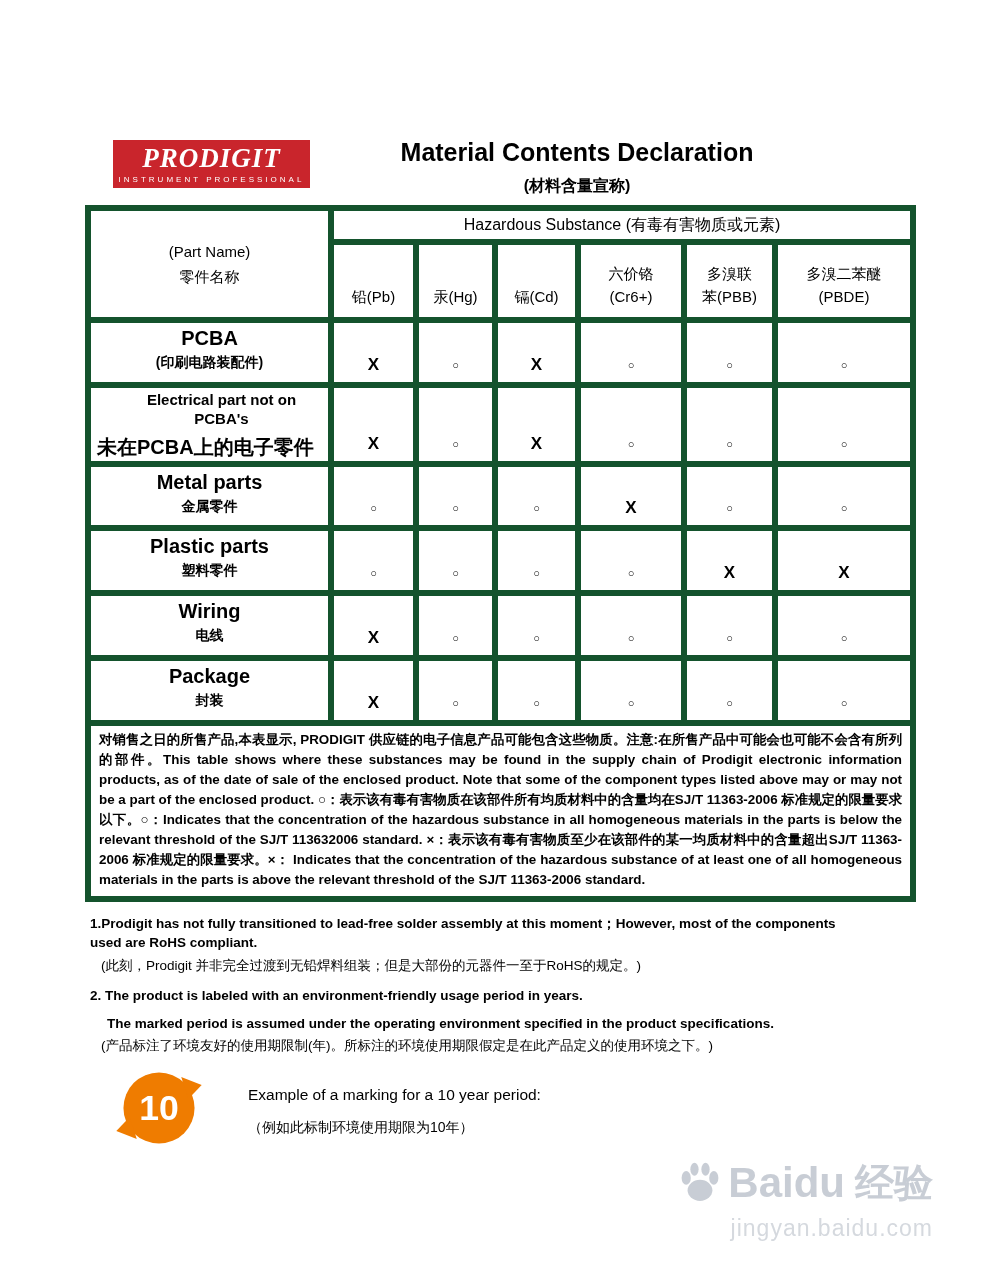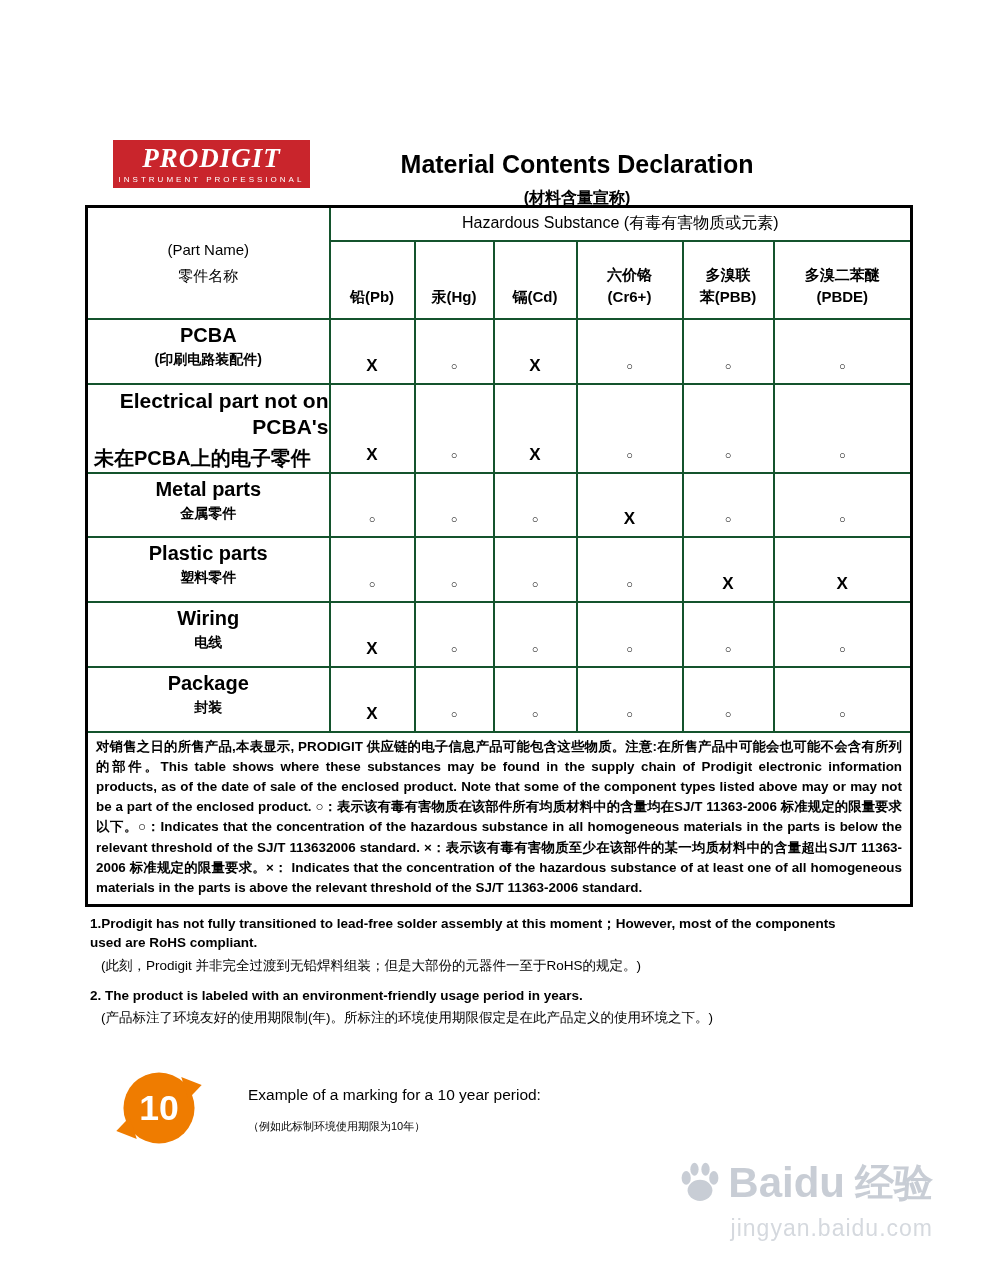--- a/index.html
+++ b/index.html
@@ -21,40 +21,40 @@
   .logo{
     position:absolute;left:28px;top:2px;width:197px;height:48px;
     background:var(--logo-red);color:#fff;text-align:center;
     display:flex;flex-direction:column;justify-content:center;
   }
   .logo-name{
     font-family:"Liberation Serif","DejaVu Serif",serif;
     font-style:italic;font-weight:bold;font-size:27px;line-height:29px;letter-spacing:1px;
   }
   .logo-tagline{font-size:8px;letter-spacing:3px;margin-top:2px;}
-  .title-block{position:absolute;left:159px;right:0;top:12px;text-align:center;}
+  .title-block{position:absolute;left:159px;right:0;top:0;text-align:center;}
   .title{font-size:25px;font-weight:bold;}
   .subtitle{font-size:16px;font-weight:bold;margin-top:9px;}
 
   
   table.materials{
     position:absolute;top:205px;left:85px;width:825px;
     border-collapse:collapse;table-layout:fixed;border:3px solid #000;
   }
-  .materials th,.materials td{border:2px solid #14532d;}
+  .materials th,.materials td{border:6px solid #14532d;}
   .hz{height:34px;font-weight:normal;font-size:16px;text-align:center;vertical-align:middle;}
   .partname-h{font-weight:normal;font-size:15px;text-align:center;vertical-align:middle;line-height:1.7;}
   tr.cols th{
-    height:78px;font-weight:bold;font-size:15px;text-align:center;
+    height:78px;font-weight:normal;font-size:15px;text-align:center;
     vertical-align:bottom;padding-bottom:9px;white-space:pre-line;line-height:1.5;
   }
   th.pcell{vertical-align:top;padding-top:3px;text-align:center;}
   .pen{font-size:20px;font-weight:bold;line-height:1.25;white-space:pre-line;}
   .pcn{font-size:14px;font-weight:bold;margin-top:3px;white-space:pre-line;}
-  tr.electrical .pen{font-size:21px;text-align:right;padding-left:24px;}
+  tr.electrical .pen{font-size:15px;text-align:center;padding-left:24px;}
   tr.electrical .pcn{font-size:20px;text-align:left;padding-left:6px;margin-top:5px;}
   td.mark{vertical-align:bottom;text-align:center;font-weight:bold;font-size:17px;padding-bottom:7px;}
   td.mark.circ{font-weight:normal;font-size:11px;padding-bottom:11px;}
   tr.r0{height:65px;} tr.r1{height:72px;} tr.r2{height:64px;}
   tr.r3{height:65px;} tr.r4{height:65px;padding-left:38px;} tr.r5{height:65px;padding-left:24px;}
   td.legend{
     padding:4px 8px 6px 8px;font-size:13.4px;font-weight:bold;
     line-height:1.5;text-align:justify;vertical-align:top;
   }
 
@@ -66,21 +66,21 @@
   .n2{font-weight:bold;margin-top:13px;}
   .n2d{font-weight:bold;margin-top:13px;margin-left:17px;}
   .n2cn{margin-top:6px;margin-left:11px;font-size:13.5px;}
 
   
   .mark-section{position:absolute;left:110px;top:1068px;display:flex;align-items:flex-start;}
   .efup{width:98px;height:80px;display:block;}
   .efup-num{font-family:"Liberation Sans","DejaVu Sans",sans-serif;font-weight:bold;font-size:40px;fill:#fff;}
   .mark-captions{margin-left:40px;padding-top:18px;}
   .cap{font-size:15.5px;}
-  .capcn{font-size:11px;margin-top:15px;}
+  .capcn{font-size:14px;margin-top:15px;}
 
   
   .watermark{position:absolute;right:56px;top:1156px;opacity:.95;}
   .wm-row{display:flex;align-items:center;justify-content:flex-end;}
   .paw{width:46px;height:46px;margin-right:5px;}
   .paw ellipse{fill:var(--watermark-gray);}
   .wm-brand{font-size:42px;font-weight:bold;color:var(--watermark-gray);}
   .wm-cn{font-size:39px;font-weight:bold;color:var(--watermark-gray);margin-left:10px;}
   .wm-url{font-size:23px;color:var(--watermark-light);margin-top:5px;text-align:right;letter-spacing:1px;}
 </style>
@@ -212,20 +212,21 @@
     <tr>
       <td colspan="7" class="legend">对销售之日的所售产品,本表显示, PRODIGIT  供应链的电子信息产品可能包含这些物质。注意:在所售产品中可能会也可能不会含有所列的部件。This table shows where these substances may be found in the supply chain of Prodigit electronic information products, as of the date of sale of the enclosed product. Note that some of the component types listed above may or may not be a part of the enclosed product. ○：表示该有毒有害物质在该部件所有均质材料中的含量均在SJ/T 11363-2006  标准规定的限量要求以下。○：Indicates that the concentration of the hazardous substance in all homogeneous materials in the parts is below the relevant threshold of the SJ/T 113632006 standard. ×：表示该有毒有害物质至少在该部件的某一均质材料中的含量超出SJ/T 11363-2006  标准规定的限量要求。×： Indicates that the concentration of the hazardous substance of at least one of all homogeneous materials in the parts is above the relevant threshold of the SJ/T 11363-2006 standard.</td>
     </tr>
   </tbody>
     </table>
 
   <div class="notes">
     <div class="n1">1.Prodigit has not fully transitioned to lead-free solder assembly at this moment；However, most of the components used are RoHS compliant.</div>
     <div class="n1cn">(此刻，Prodigit 并非完全过渡到无铅焊料组装；但是大部份的元器件一至于RoHS的规定。)</div>
     <div class="n2">2. The product is labeled with an environment-friendly usage period in years.</div>
+    <div class="n2d">The marked period is assumed under the operating environment specified in the product specifications.</div>
     <div class="n2cn">(产品标注了环境友好的使用期限制(年)。所标注的环境使用期限假定是在此产品定义的使用环境之下。)</div>
   </div>
 
   <div class="mark-section">
     <svg class="efup" viewBox="0 0 110 90" aria-hidden="true">
       <circle cx="55" cy="45" r="40" fill="var(--mark-orange)"></circle>
       <polygon points="80,10 103,19 88,35" fill="var(--mark-orange)"></polygon>
       <polygon points="30,80 7,71 22,55" fill="var(--mark-orange)"></polygon>
       <text class="efup-num" x="55" y="59" text-anchor="middle">10</text>
     </svg>

